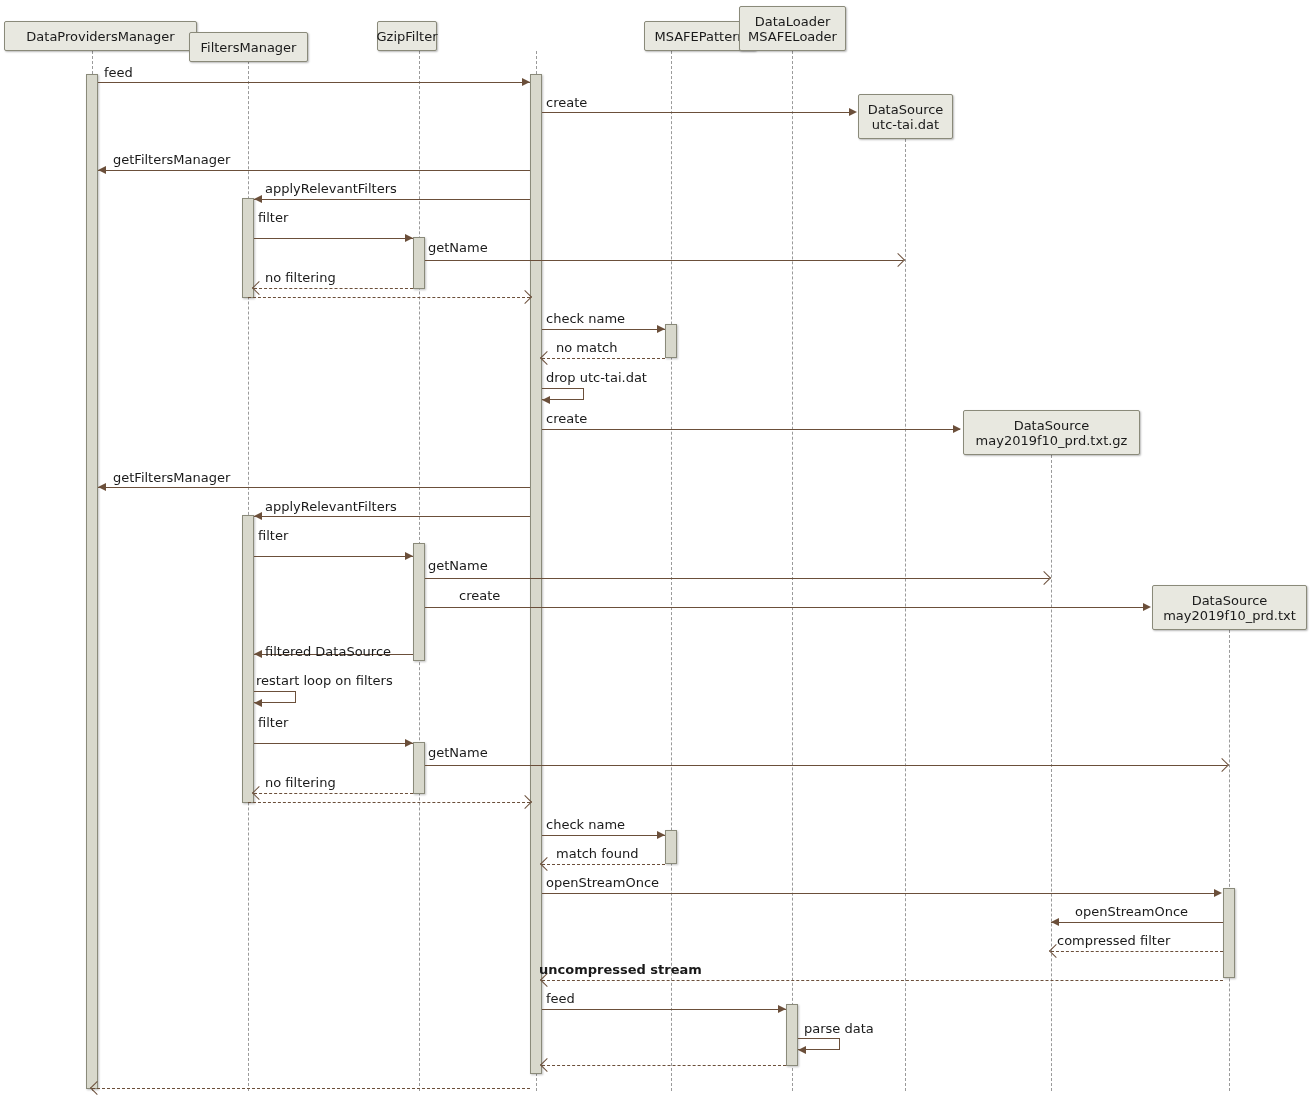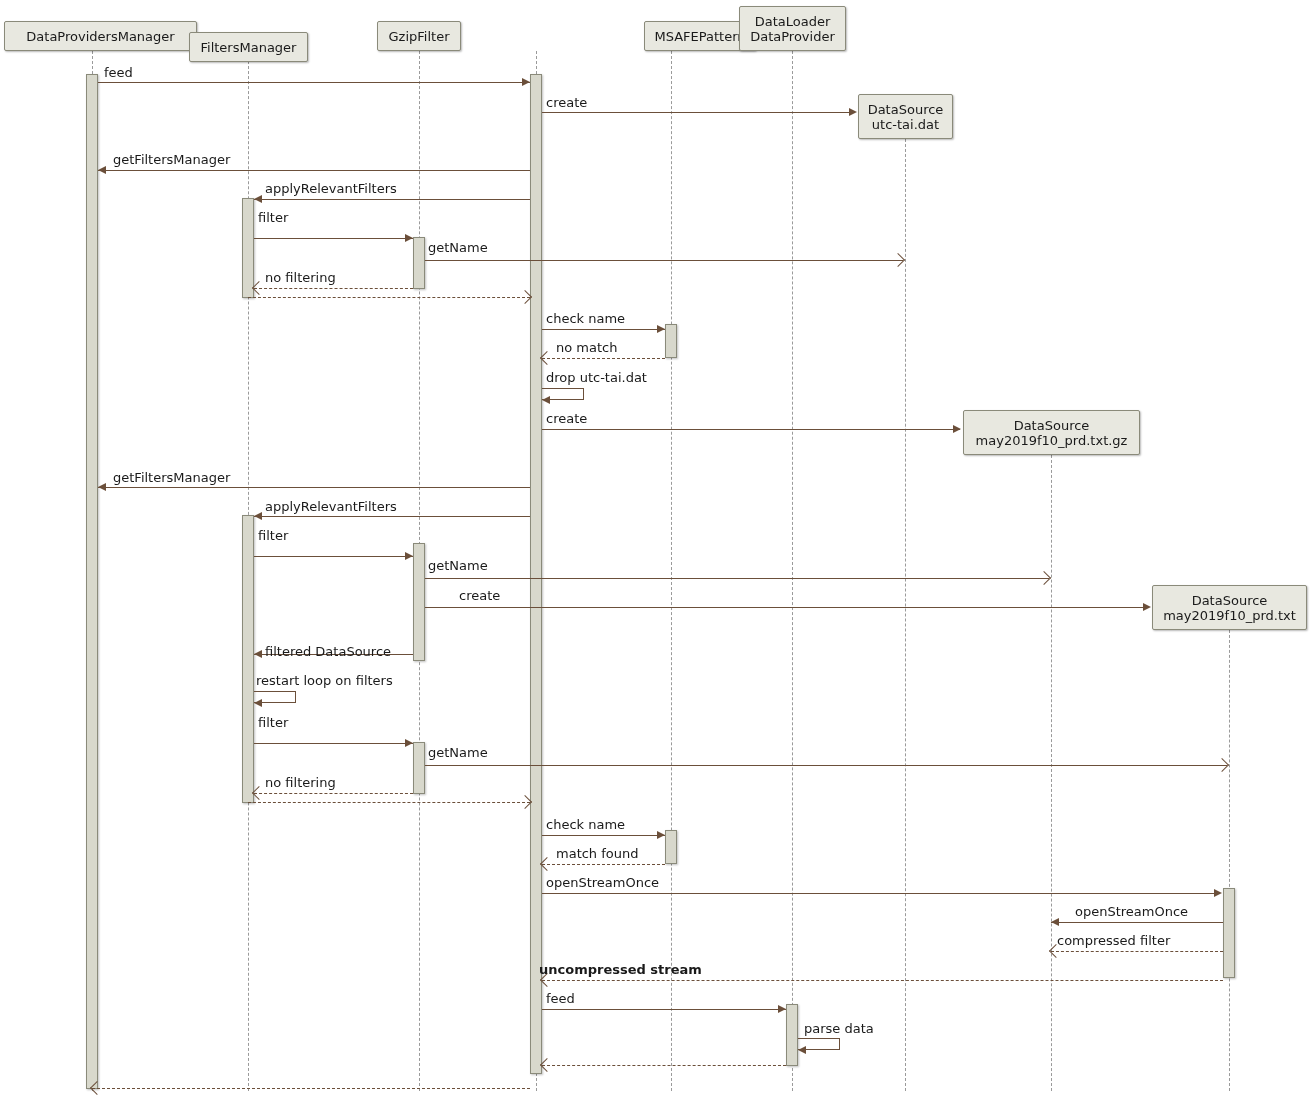--- a/index.html
+++ b/index.html
@@ -127,29 +127,29 @@
   <div class="activation" style="left:665px; top:830px; width:12px; height:34px;"></div>
   <div class="activation" style="left:1223px;top:888px; width:12px; height:90px;"></div>
   <div class="activation" style="left:786px; top:1004px;width:12px; height:62px;"></div>
 
   <div class="lifeline-box" style="left:4px; top:21px; width:193px; height:30px;">
     <span>DataProvidersManager</span>
   </div>
   <div class="lifeline-box" style="left:189px; top:32px; width:119px; height:30px;">
     <span>FiltersManager</span>
   </div>
-  <div class="lifeline-box" style="left:377px; top:21px; width:84px; height:30px;">
+  <div class="lifeline-box" style="left:377px; top:21px; width:60px; height:30px;">
     <span>GzipFilter</span>
   </div>
   <div class="lifeline-box" style="left:615px; top:21px; width:112px; height:30px;margin-left:29px;">
     <span>MSAFEPattern</span>
   </div>
   <div class="lifeline-box" style="left:739px; top:6px; width:107px; height:45px;">
     <span>DataLoader</span>
-    <span>DataProvider</span>
+    <span>MSAFELoader</span>
   </div>
   <div class="lifeline-box" style="left:858px; top:94px; width:95px; height:45px;">
     <span>DataSource</span>
     <span>utc-tai.dat</span>
   </div>
   <div class="lifeline-box" style="left:963px; top:410px; width:177px; height:45px;">
     <span>DataSource</span>
     <span>may2019f10_prd.txt.gz</span>
   </div>
   <div class="lifeline-box" style="left:1152px; top:585px; width:155px; height:45px;">

